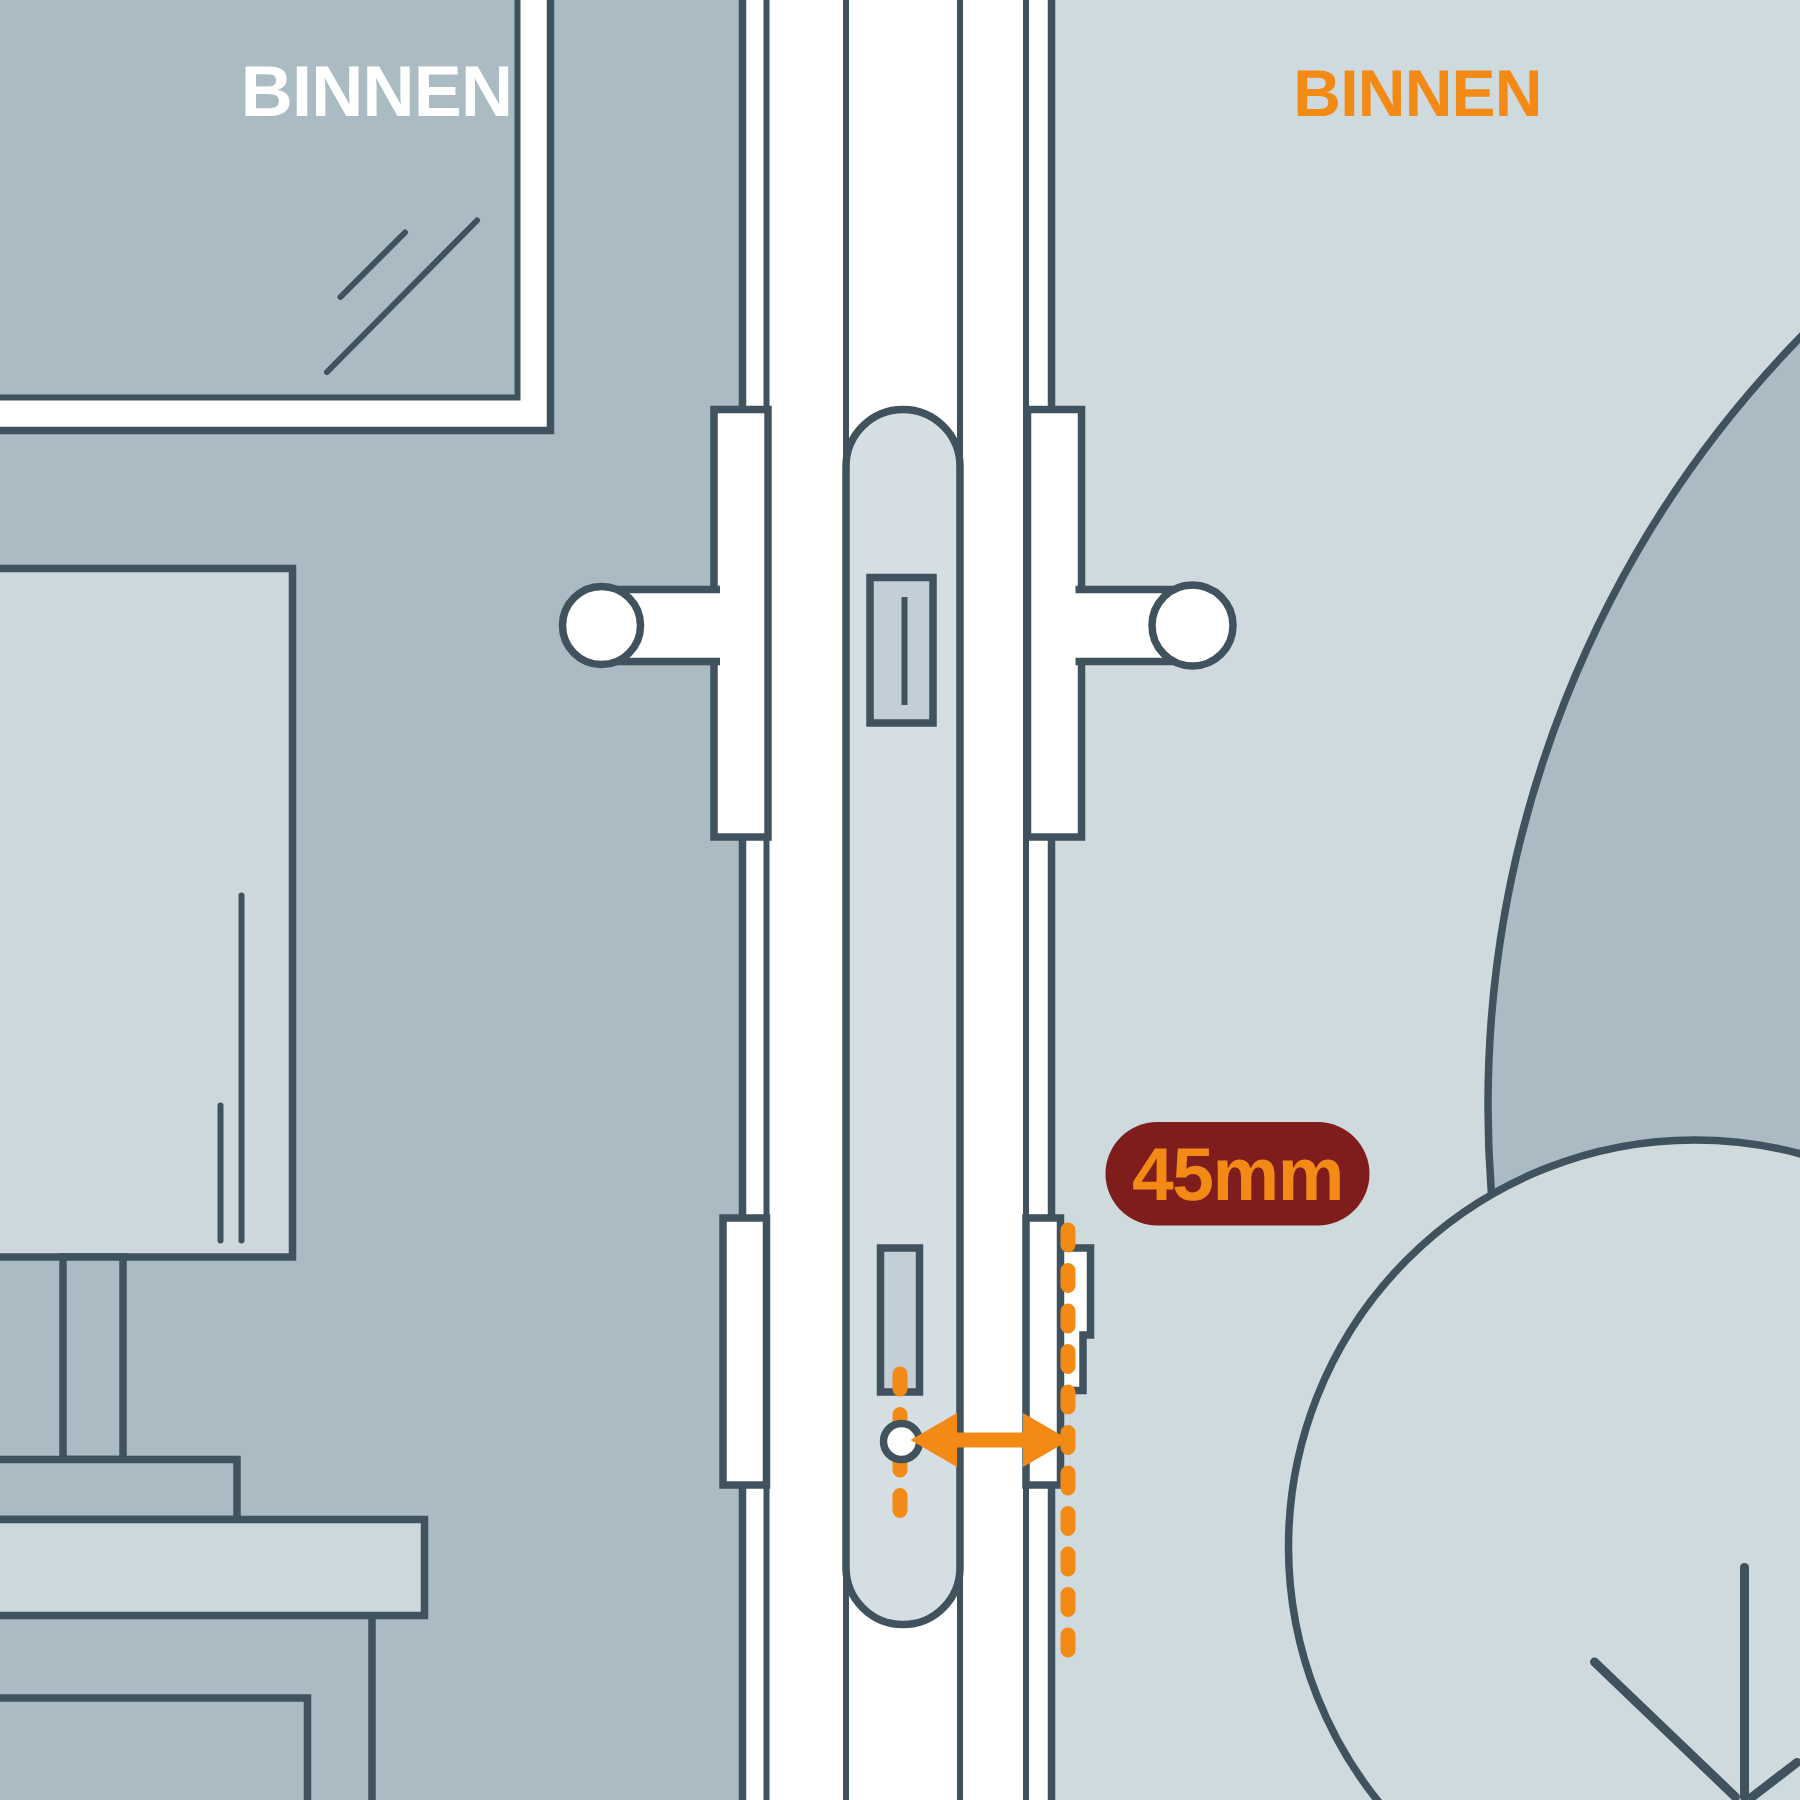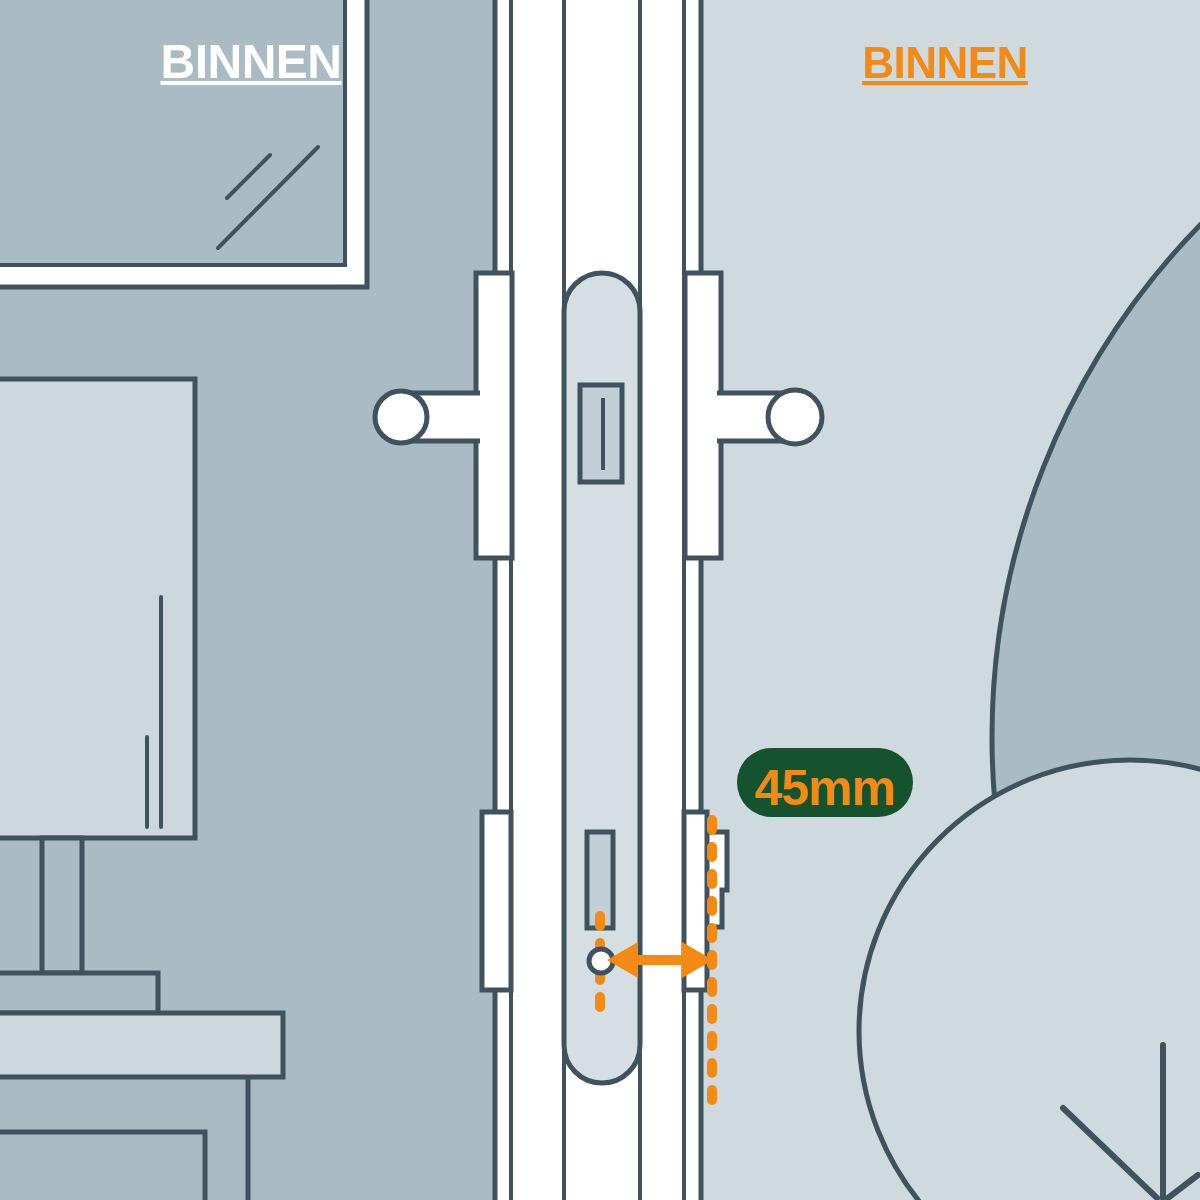--- a/index.html
+++ b/index.html
@@ -14,28 +14,28 @@
   }
   html,body{margin:0;padding:0;background:#fff;}
   .stage{
     position:relative;width:1200px;height:1200px;overflow:hidden;
     font-family:"Liberation Sans","DejaVu Sans",sans-serif;
     background:var(--wall-outside);
   }
   .stage svg{position:absolute;left:0;top:0;}
   .label{
     position:absolute;display:flex;align-items:center;justify-content:center;
-    font-weight:bold;letter-spacing:-0.5px;user-select:none;text-decoration:underline;
+    font-weight:bold;letter-spacing:-0.5px;user-select:none;
   }
   .label-binnen{left:151px;top:33px;width:200px;height:56px;color:#fff;font-size:48px;}
   .label-buiten{left:845px;top:35px;width:200px;height:55px;color:var(--orange);font-size:44px;}
   .pill{
     position:absolute;left:737px;top:748px;width:176px;height:69px;
-    background:#14532d;border-radius:35px;
-    display:flex;align-items:flex-end;justify-content:center;
+    background:#7f1d1d;border-radius:35px;
+    display:flex;align-items:center;justify-content:center;
     color:var(--orange);font-weight:bold;font-size:50px;letter-spacing:-1px;
   }
 </style>
 </head>
 <body>
 
 <div class="stage">
 
   <svg width="1200" height="1200" viewBox="0 0 1200 1200">
 

